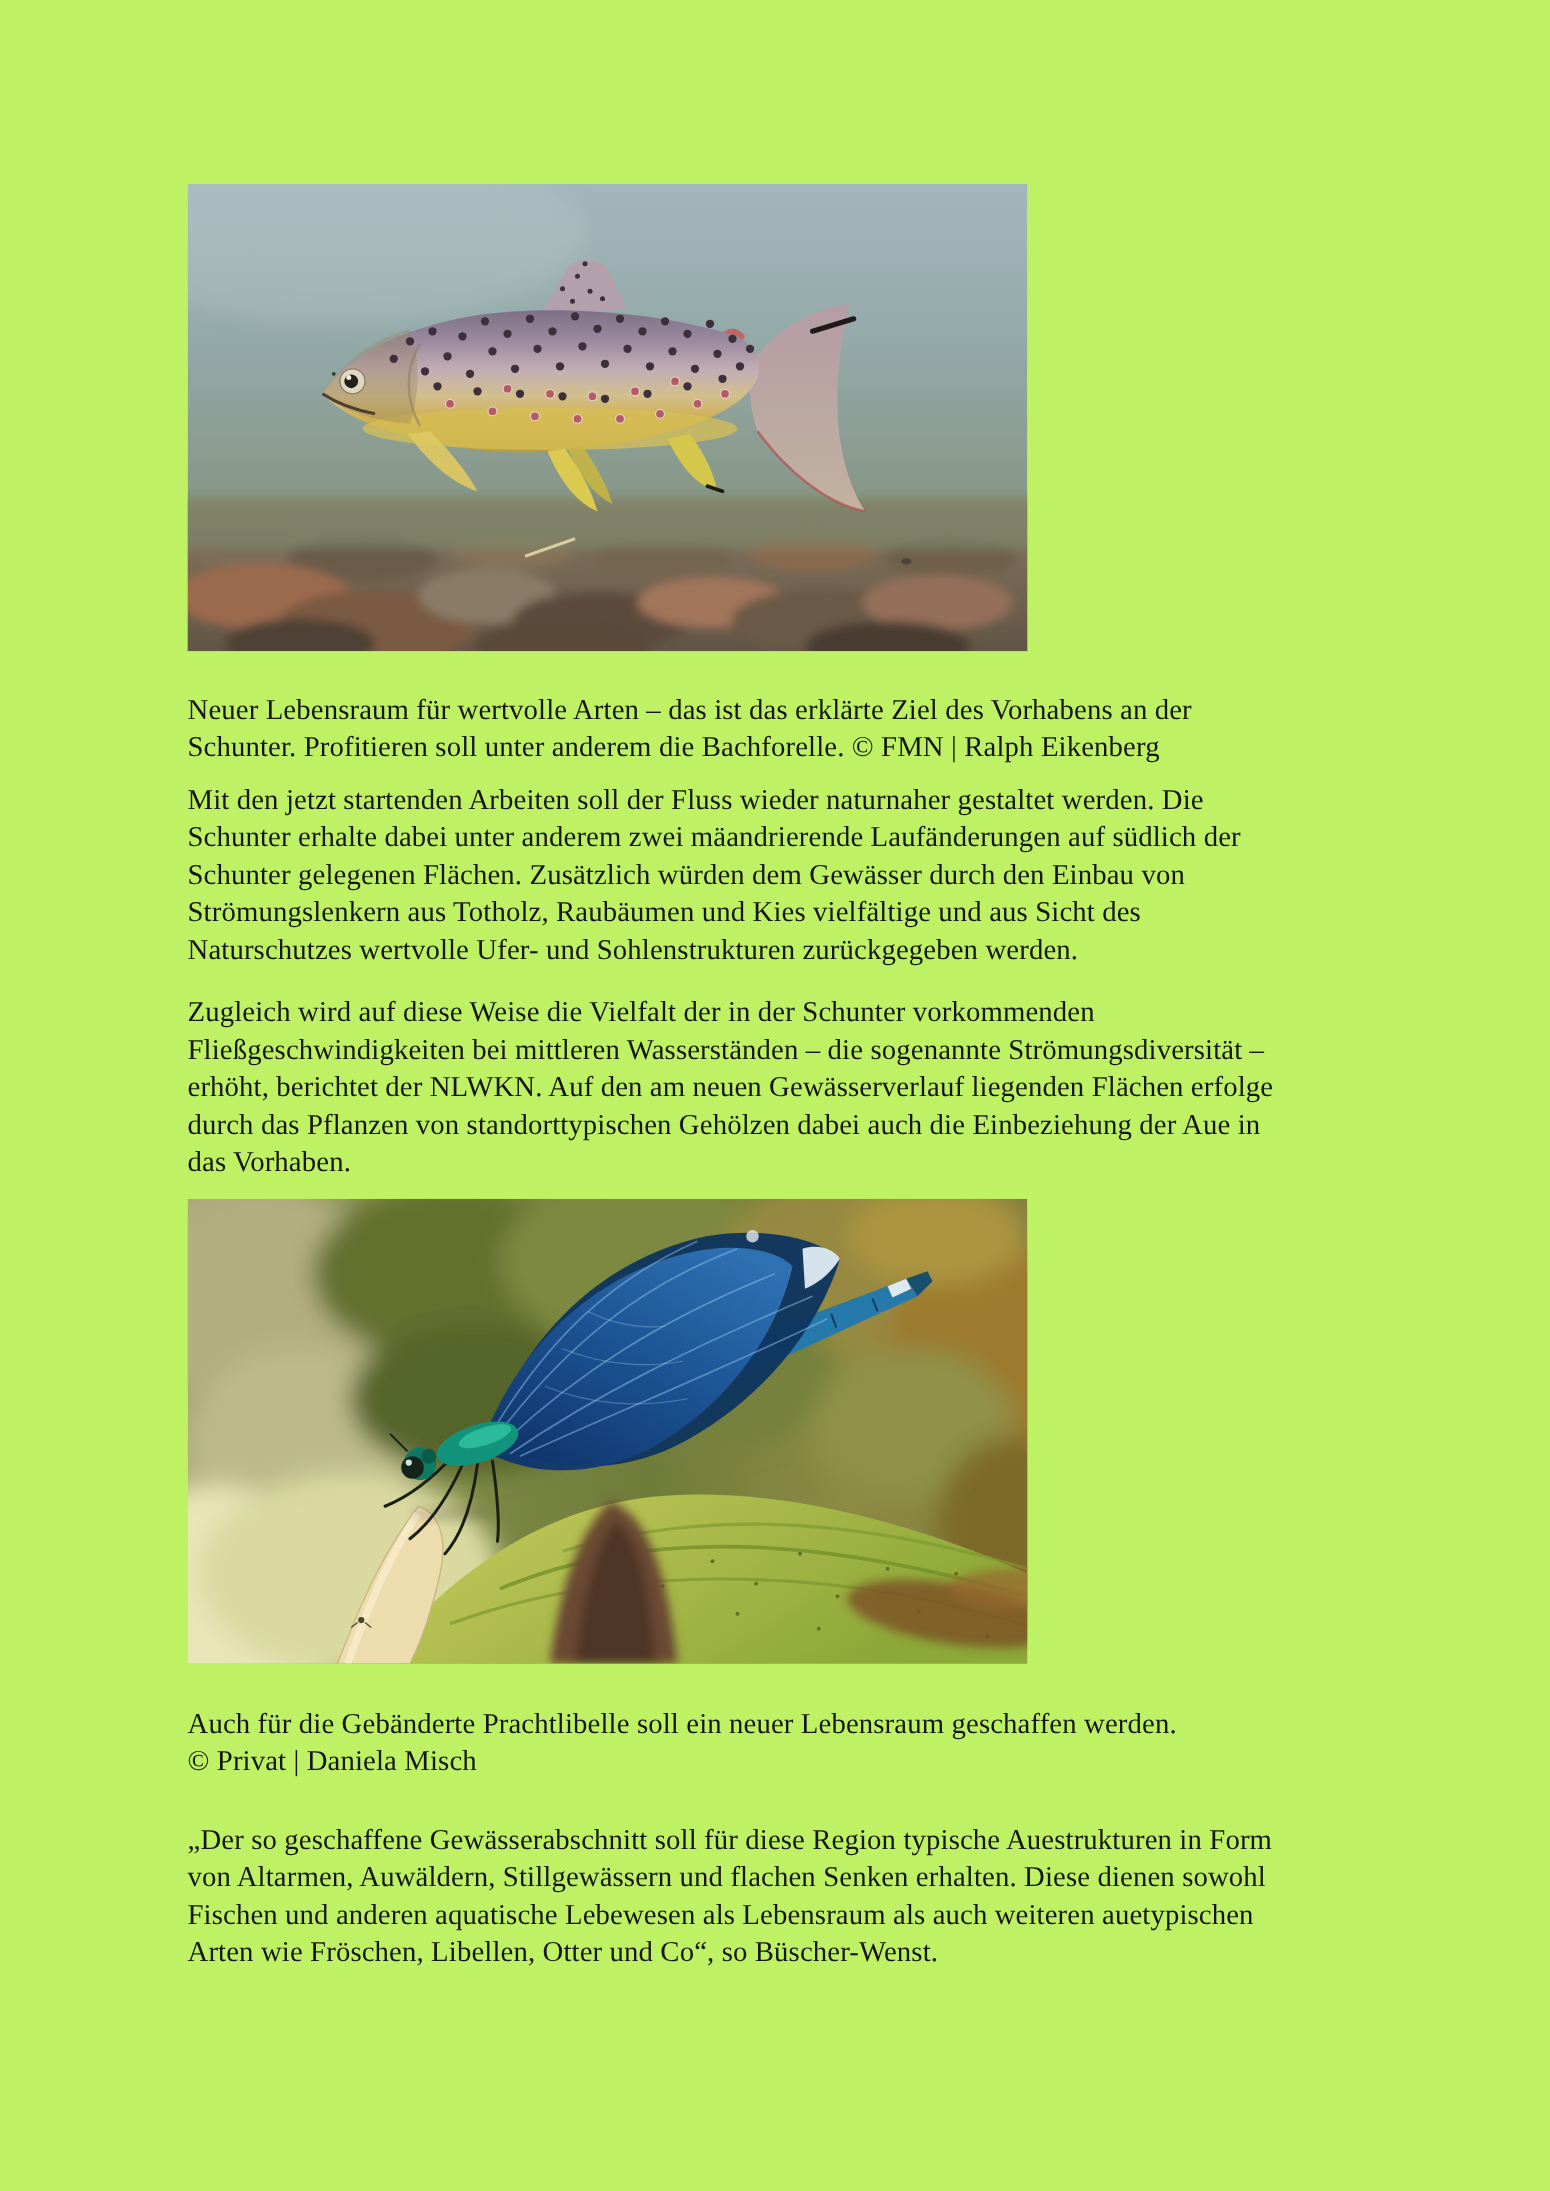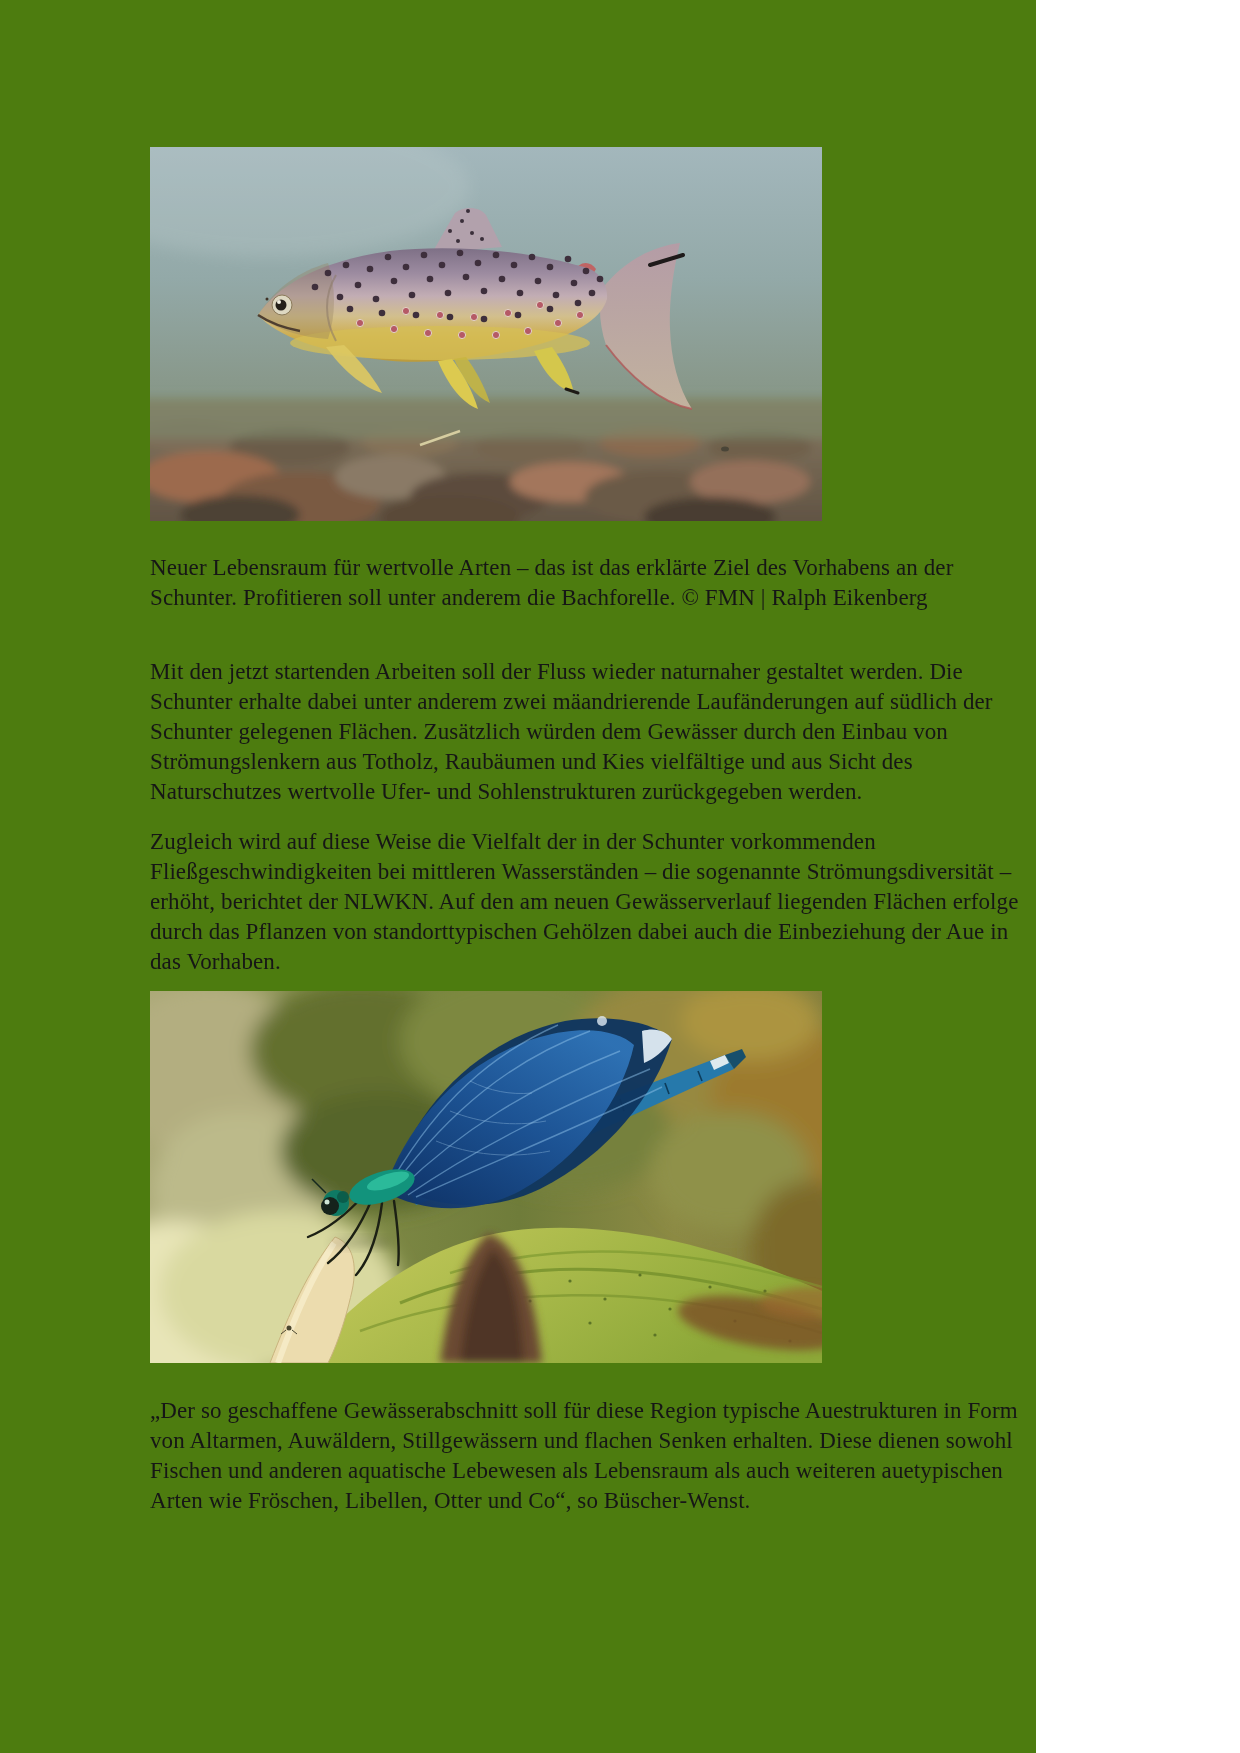--- a/index.html
+++ b/index.html
@@ -1,20 +1,20 @@
 <!DOCTYPE html>
 <html><head>
 <meta charset="utf-8">
 <style>
   html, body { margin: 0; padding: 0; background: #ffffff; }
   .page {
     position: relative;
-    width: 1036px;
+    width: 1240px;
     height: 1753px;
-    background: #4d7c0f;
+    background: #bef264;
     font-family: "Liberation Serif", "DejaVu Serif", serif;
     color: #161616;
     overflow: hidden;
   }
   .content {
     position: absolute;
     left: 150px;
     top: 147px;
     width: 1010px;
   }
@@ -28,21 +28,21 @@
   }
   figure.photo2 { height: 372px; margin-top: 14px; }
   .text {
     margin: 0;
     font-size: 23px;
     line-height: 30px;
     white-space: pre-line;
     letter-spacing: 0.1px;
   }
   .caption1 { margin-top: 32px; }
-  .p1 { margin-top: 44px; }
+  .p1 { margin-top: 12px; }
   .p2 { margin-top: 20px; }
   .caption2 { margin-top: 33px; }
   .p3 { margin-top: 33px; }
 </style>
 </head>
 <body>
 
 <div class="page">
   <div class="content">
 
@@ -343,20 +343,22 @@
 
           <circle cx="186" cy="212" r="13" fill="#0e7a64"></circle>
           <circle cx="193" cy="206" r="6" fill="#0a5a48" opacity="0.9"></circle>
           <circle cx="180" cy="215" r="9" fill="#15231b"></circle>
           <circle cx="177" cy="211" r="2.5" fill="#cfe6d6"></circle>
           <path d="M176,202 L162,188" stroke="#16281e" stroke-width="1.5"></path>
         </g>
       </svg>
     </figure>
 
+    <p class="text caption2">Auch für die Gebänderte Prachtlibelle soll ein neuer Lebensraum geschaffen werden.
+© Privat | Daniela Misch</p>
 
     <p class="text p3">„Der so geschaffene Gewässerabschnitt soll für diese Region typische Auestrukturen in Form
 von Altarmen, Auwäldern, Stillgewässern und flachen Senken erhalten. Diese dienen sowohl
 Fischen und anderen aquatische Lebewesen als Lebensraum als auch weiteren auetypischen
 Arten wie Fröschen, Libellen, Otter und Co“, so Büscher-Wenst.</p>
 
   </div>
 </div>
 
 </body></html>

